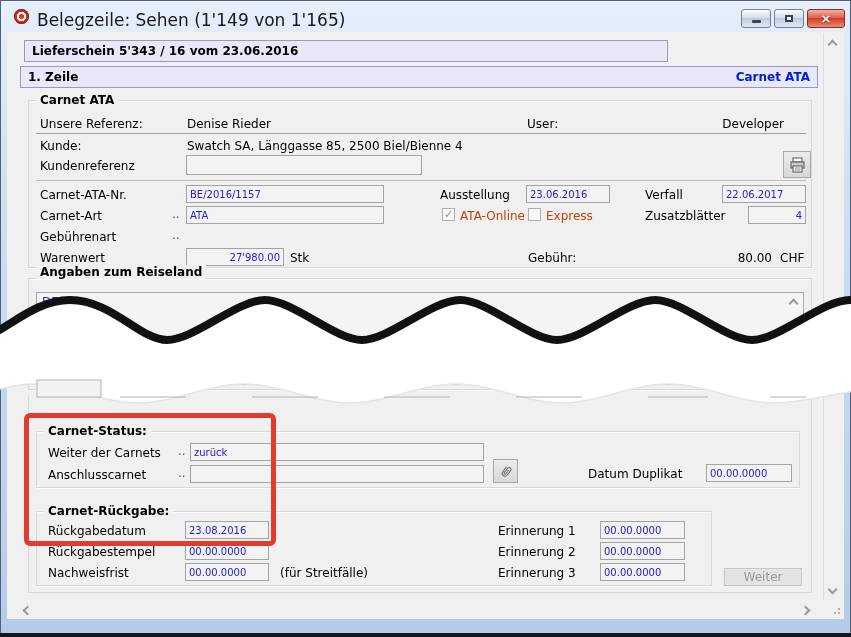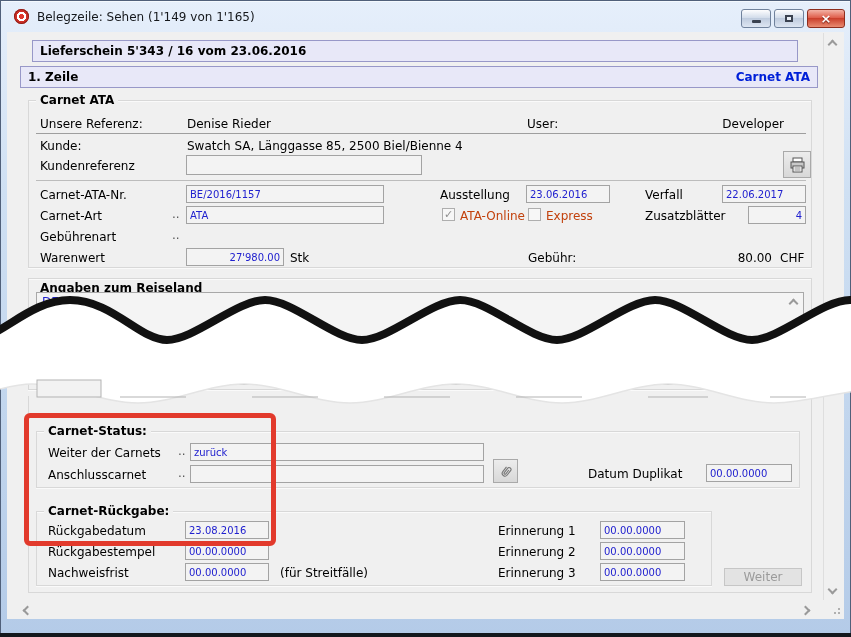--- a/index.html
+++ b/index.html
@@ -8,21 +8,21 @@
          font-family:"DejaVu Sans","Liberation Sans",sans-serif;font-size:12px;color:#000;}
   
   .frame{position:absolute;inset:0;border:1px solid #50607a;
          background:linear-gradient(180deg,#e6effb 0,#cfe0f3 30%,#b4cbe8 100%);}
   .frame-hl{position:absolute;left:1px;right:1px;top:1px;height:1px;background:#f4f9fe;}
   .bottom-strip{position:absolute;left:0;right:0;bottom:0;height:4px;background:#14181d;}
   .titlebar{position:absolute;left:0;top:0;right:0;height:32px;}
   .win-icon{position:absolute;left:14px;top:9px;width:15px;height:15px;border-radius:50%;
     background:radial-gradient(circle at 50% 50%,#e0372d 0 2.5px,#ffffff 2.5px 4.6px,#cf2e25 4.6px 7.5px);
     box-shadow:0 0 0 1px #8f201a inset;}
-  .win-title{position:absolute;left:37px;top:10px;font-size:12px;color:#15181c;white-space:nowrap;}
+  .win-title{position:absolute;left:37px;top:10px;font-size:17px;color:#15181c;white-space:nowrap;}
   .winbtn{position:absolute;top:9px;height:19px;border:1px solid #70829c;border-radius:3px;
     background:linear-gradient(#fdfdfe,#d3ddeb 45%,#bdcadd 46%,#dde6f2);cursor:default;}
   .winbtn .bar{position:absolute;left:50%;bottom:4px;width:9px;height:3px;margin-left:-4.5px;
     background:#3a4250;border-radius:1px;}
   .winbtn .box{position:absolute;left:50%;top:50%;width:8px;height:7px;margin:-3.5px 0 0 -4px;
     border:2px solid #3a4250;background:#e8eef6;}
   .winbtn.close{background:linear-gradient(#f3b2a5,#df5f4c 45%,#c83a27 46%,#e98b71);border-color:#8e2e1e;}
   .winbtn .x{position:absolute;left:0;right:0;top:1px;text-align:center;color:#fff;font-weight:bold;
     font-size:13px;line-height:16px;text-shadow:0 1px 1px #701c10;}
   .client{position:absolute;left:7px;top:32px;width:837px;height:587px;background:#f0f0f0;}
@@ -84,21 +84,21 @@
 
   
   <div class="client"></div>
 
   
   <div class="vtrack"></div>
   <span class="chev up" style="left:829px;top:41px;"></span>
   <span class="chev down" style="left:829px;top:586px;"></span>
 
   
-  <div class="hdr" style="left:32px;top:40px;width:766px;">
+  <div class="hdr" style="left:24px;top:40px;width:644px;">
     <span class="bold">Lieferschein 5'343 / 16 vom 23.06.2016</span>
   </div>
   <div class="hdr" style="left:20px;top:66px;width:798px;">
     <span class="bold">1. Zeile</span>
     <span class="right">Carnet ATA</span>
   </div>
 
   
   <div class="fs" style="left:28px;top:100px;width:784px;height:168px;"></div>
   <span class="leg" style="left:36px;top:93px;">Carnet ATA</span>
@@ -149,21 +149,21 @@
 
   <span class="lbl" style="left:40px;top:251px;">Warenwert</span>
   <input class="inp r" style="left: 186px; top: 248px; width: 98px; height: 18px; padding-left: 27px;" readonly="" value="27'980.00">
   <span class="lbl" style="left:290px;top:251px;">Stk</span>
   <span class="lbl" style="left:528px;top:251px;">Gebühr:</span>
   <span class="lbl" style="left:640px;top:251px;width:132px;text-align:right;">80.00</span>
   <span class="lbl" style="left:780px;top:251px;">CHF</span>
 
   
   <div class="fs" style="left:28px;top:278px;width:784px;height:112px;"></div>
-  <span class="leg" style="left:36px;top:281px;">Angaben zum Reiseland</span>
+  <span class="leg" style="left:36px;top:265px;">Angaben zum Reiseland</span>
   <div class="ta" style="left:36px;top:292px;width:768px;height:93px;">
     <span class="lbl blue" style="left:5px;top:2px;">DE</span>
     <span class="chev up" style="right:6px;top:7px;"></span>
   </div>
 
   
   <div style="position:absolute;left:28px;top:396px;width:784px;height:197px;border:1px solid #d8d8d8;border-top:none;"></div>
 
   
   <div class="fs" style="left:36px;top:431px;width:764px;height:57px;"></div>

